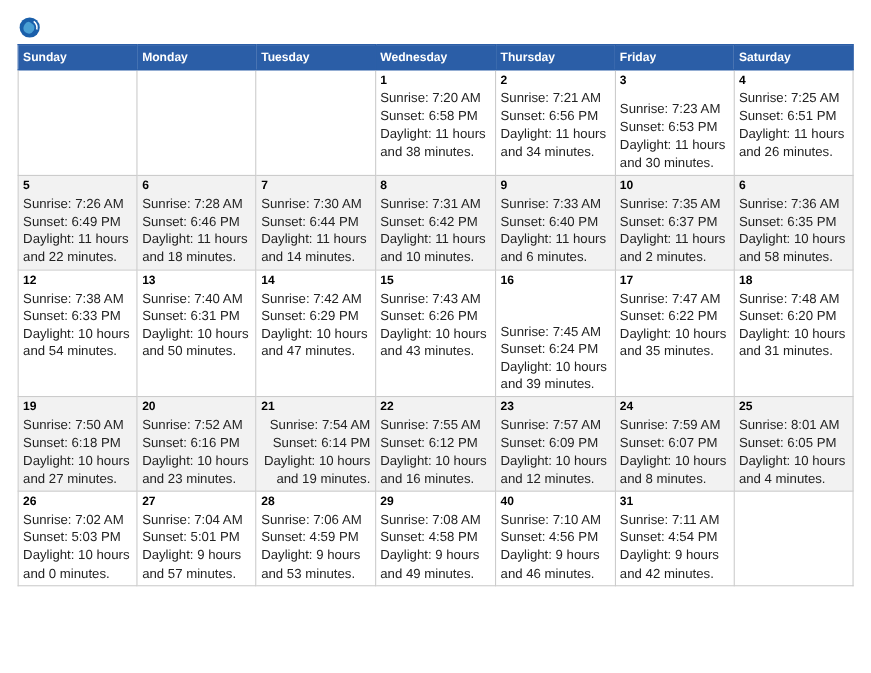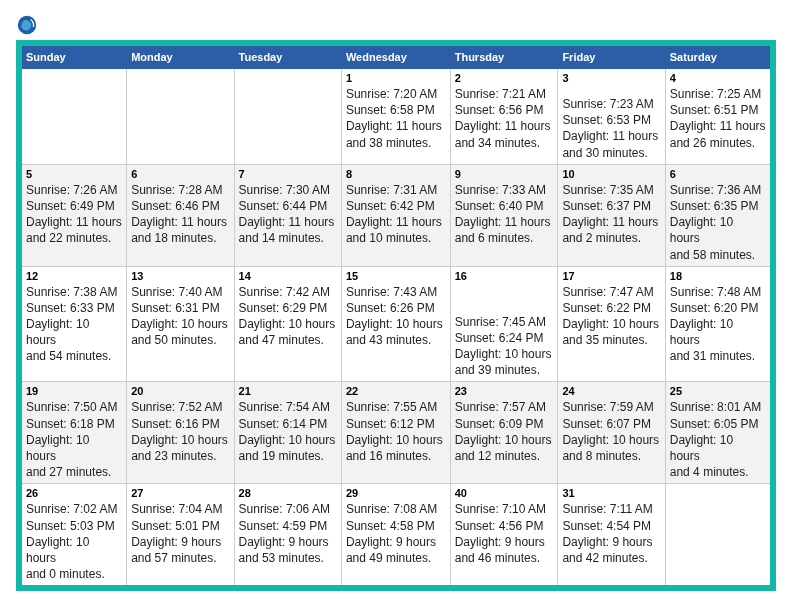--- a/index.html
+++ b/index.html
@@ -48,21 +48,21 @@
       color: #222;
       line-height: 1.1;
     }
     .location-title {
       font-size: 14px;
       color: #444;
     }
     .calendar {
       width: 100%;
       border-collapse: collapse;
-      border: 6px solid #14b8a6;
+      border: 1px solid #14b8a6;
       font-size: 10px;
     }
     .calendar th {
       background-color: #2b5ea7;
       color: #fff;
       text-align: left;
       padding: 5px 4px;
       font-size: 11px;
       border: 1px solid #2b5ea7;
     }
@@ -273,21 +273,21 @@
           </td>
           <td>
             <div class="day-number">20</div>
             <div class="day-content" style="white-space: pre-line;">Sunrise: 7:52 AM
 Sunset: 6:16 PM
 Daylight: 10 hours
 and 23 minutes.</div>
           </td>
           <td>
             <div class="day-number">21</div>
-            <div class="day-content" style="white-space: pre-line;">Sunrise: 7:54 AM
+            <div class="day-content" style="white-space: pre-line; text-align: right;">Sunrise: 7:54 AM
 Sunset: 6:14 PM
 Daylight: 10 hours
 and 19 minutes.</div>
           </td>
           <td>
             <div class="day-number">22</div>
             <div class="day-content" style="white-space: pre-line;">Sunrise: 7:55 AM
 Sunset: 6:12 PM
 Daylight: 10 hours
 and 16 minutes.</div>

